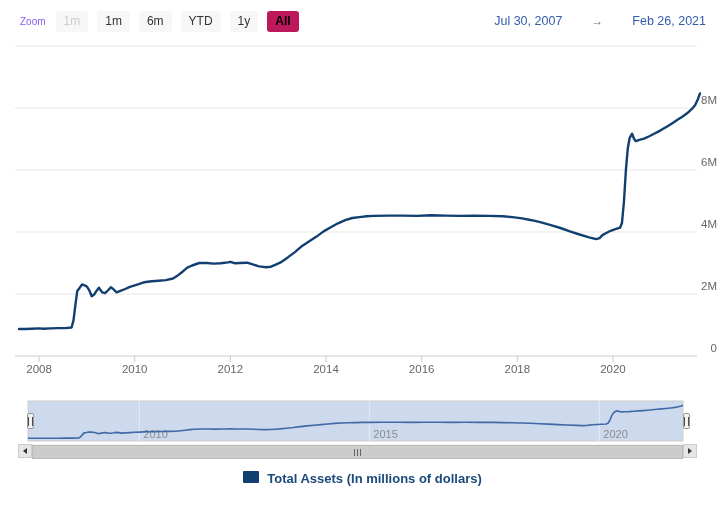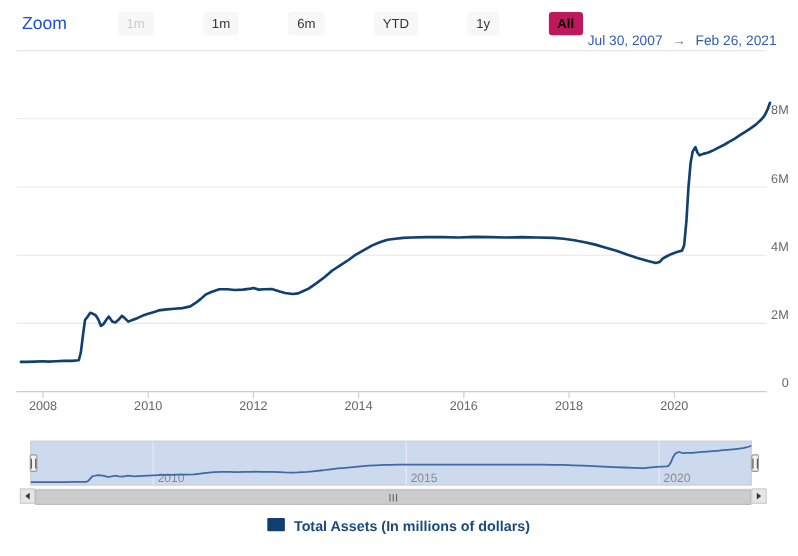--- a/index.html
+++ b/index.html
@@ -3,28 +3,28 @@
 <meta charset="utf-8">
 <style>
   html,body{margin:0;padding:0;background:#fff;}
   .stage{
     position:relative;width:725px;height:505px;background:#fff;overflow:hidden;
     font-family:"Liberation Sans","DejaVu Sans",sans-serif;
     -webkit-font-smoothing:antialiased;
   }
   
   .range-selector{position:absolute;left:20px;top:11px;display:flex;align-items:center;gap:9px;}
-  .rs-label{font-size:16px;color:#1d4ed8;margin-right:1px;}
+  .rs-label{font-size:10px;color:#8b5cf6;margin-right:1px;}
   .rs-btn{
     font-family:inherit;font-size:12px;color:#333;background:#f7f7f7;border:none;
-    border-radius:3px;padding:4px 8px;height:21px;line-height:13px;cursor:pointer;margin-left:36px;
+    border-radius:3px;padding:4px 8px;height:21px;line-height:13px;cursor:pointer;
   }
   .rs-btn.is-disabled{color:#cccccc;cursor:default;}
   .rs-btn.is-selected{background:#be185d;font-weight:bold;color:#000;}
-  .date-range{position:absolute;right:19px;top:30px;display:flex;align-items:center;font-size:12.5px;}
+  .date-range{position:absolute;right:19px;top:14px;display:flex;align-items:center;font-size:12.5px;gap:20px;}
   .date-val{color:#335cad;cursor:pointer;}
   .date-arrow{color:#6f6f6f;margin:0 9px;font-size:12px;}
   
   .chart-svg{position:absolute;left:0;top:0;}
   
   .nav-handle{
     position:absolute;width:7px;height:16px;top:413px;background:#f2f2f2;
     border:1px solid #999;border-radius:2px;display:flex;align-items:center;justify-content:center;
     cursor:ew-resize;box-sizing:border-box;
   }

